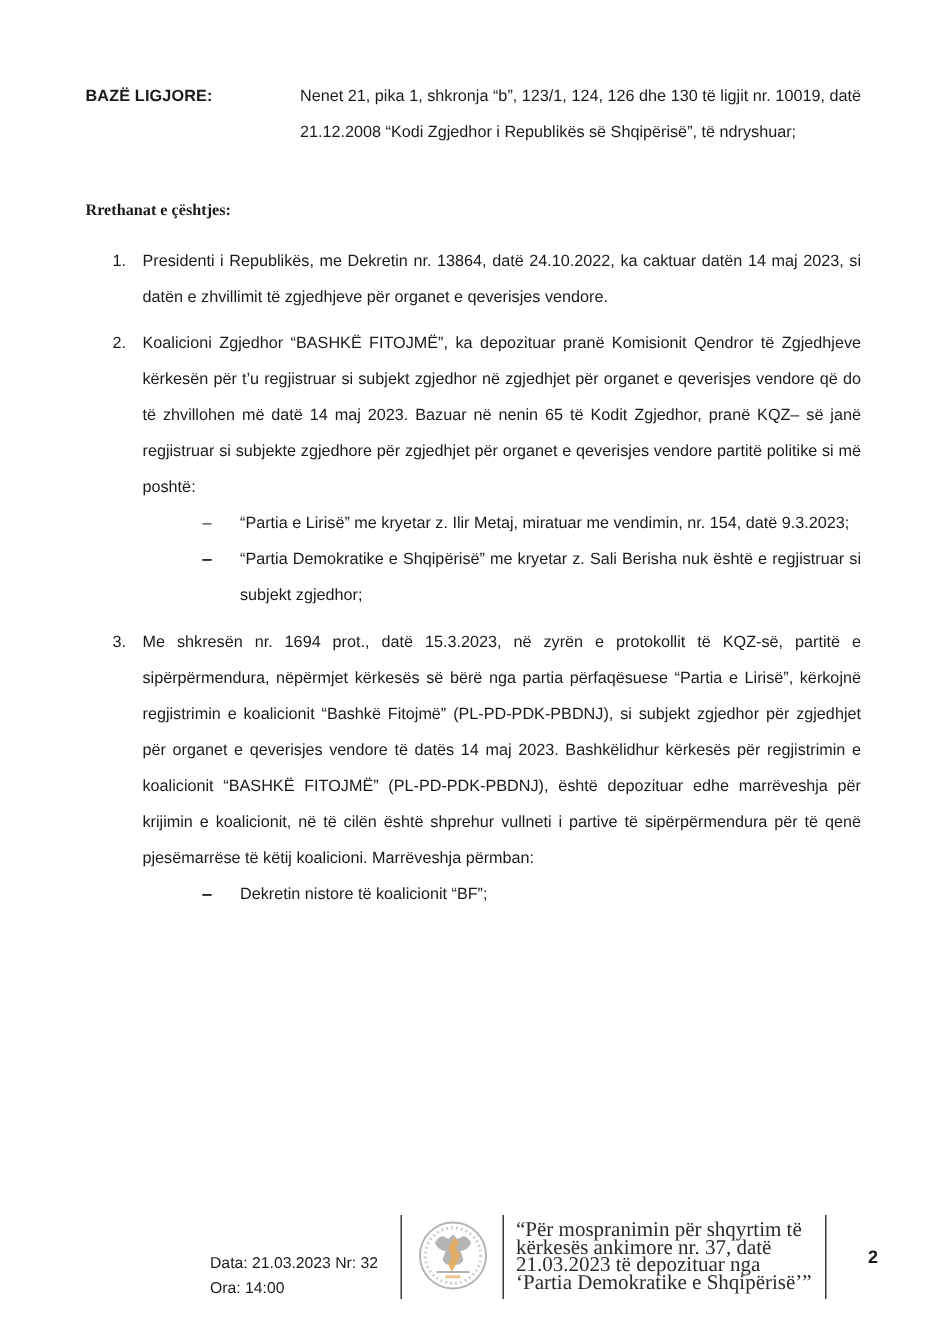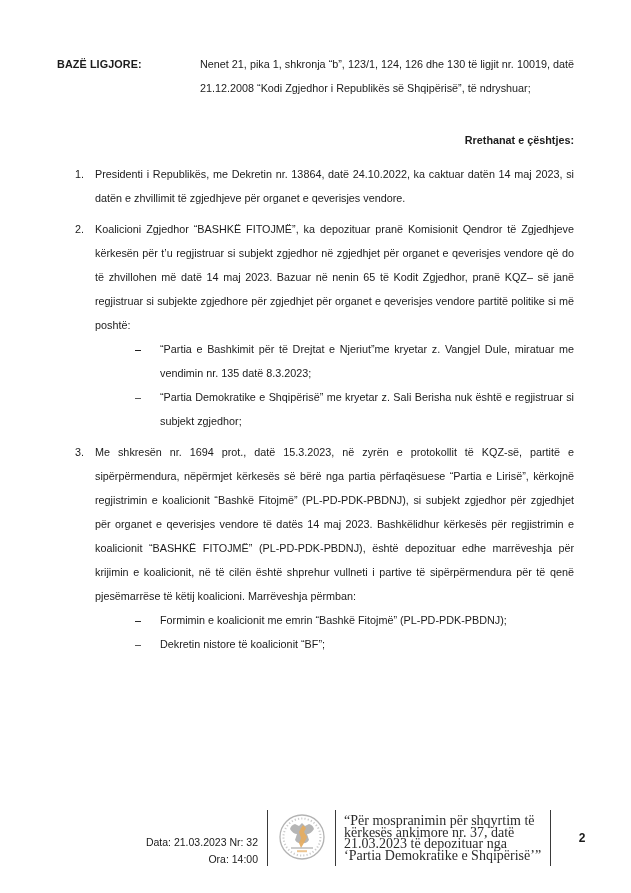--- a/index.html
+++ b/index.html
@@ -4,32 +4,32 @@
 <style>
   html,body{margin:0;padding:0;background:#ffffff;}
   .page{
     position:relative;width:631px;height:893px;background:#fff;overflow:hidden;
     font-family:"Liberation Sans",sans-serif;color:#1b1b1b;
   }
   .content{position:absolute;left:57px;top:52px;width:517px;font-size:10.8px;line-height:24px;}
   .legal-row{display:flex;}
   .legal-label{flex:none;width:143px;font-weight:700;letter-spacing:.1px;}
   .legal-text{flex:1;text-align:justify;}
-  .heading{text-align:right;font-weight:700;margin:28px 0 10px 0;}
+  .heading{text-align:left;font-weight:700;margin:28px 0 10px 0;font-family:Liberation Serif, serif;}
   .item{position:relative;padding-left:38px;margin-bottom:7px;}
   .num{position:absolute;left:18px;top:0;}
   .item-text{text-align:justify;}
   .bullet{position:relative;padding-left:65px;}
   .dash{position:absolute;left:40px;top:0;}
   .bullet-text{text-align:justify;}
   .footer{
     position:absolute;left:140px;top:810px;height:56px;
     display:flex;align-items:stretch;
   }
-  .f-date{width:118px;align-self:center;text-align:right;font-size:10.5px;line-height:17px;padding-right:9px;margin-top:25px;}
+  .f-date{width:118px;align-self:center;text-align:left;font-size:10.5px;line-height:17px;padding-right:9px;margin-top:25px;}
   .f-div{width:1px;background:#3a3a3a;}
   .f-stamp{width:67px;display:flex;align-items:center;justify-content:center;}
   .f-quote{width:198px;align-self:center;padding:0 8px;font-family:"Liberation Serif",serif;font-size:14px;line-height:11.5px;color:#2c2c2c;}
   .f-page{width:62px;align-self:center;text-align:center;font-weight:700;font-size:12px;}
 </style>
 </head>
 <body>
 
 <div class="page">
 
@@ -46,45 +46,44 @@
       <span class="num">1.</span>
       <div class="item-text">Presidenti i Republikës, me Dekretin nr. 13864, datë 24.10.2022, ka caktuar datën 14 maj 2023, si datën e zhvillimit të zgjedhjeve për organet e qeverisjes vendore.</div>
     </div>
 
     <div class="item">
       <span class="num">2.</span>
       <div class="item-text">Koalicioni Zgjedhor “BASHKË FITOJMË”, ka depozituar pranë Komisionit Qendror të Zgjedhjeve kërkesën për t’u regjistruar si subjekt zgjedhor në zgjedhjet për organet e qeverisjes vendore që do të zhvillohen më datë 14 maj 2023. Bazuar në nenin 65 të Kodit Zgjedhor, pranë KQZ– së janë regjistruar si subjekte zgjedhore për zgjedhjet për organet e qeverisjes vendore partitë politike si më poshtë:</div>
       <div class="bullets">
         <div class="bullet">
           <span class="dash">–</span>
+          <div class="bullet-text">“Partia e Lirisë” me kryetar z. Ilir Metaj, miratuar me vendimin, nr. 154, datë 9.3.2023;</div>
         </div>
         <div class="bullet">
           <span class="dash">–</span>
         </div>
         <div class="bullet">
           <span class="dash">–</span>
-          <div class="bullet-text">“Partia e Bashkimit për të Drejtat e Njeriut”me kryetar z. Vangjel Dule, miratuar me vendimin nr. 135 datë 8.3.2023;</div>
         </div>
         <div class="bullet">
           <span class="dash">–</span>
           <div class="bullet-text">“Partia Demokratike e Shqipërisë” me kryetar z. Sali Berisha nuk është e regjistruar si subjekt zgjedhor;</div>
         </div>
       </div>
     </div>
 
     <div class="item">
       <span class="num">3.</span>
       <div class="item-text">Me shkresën nr. 1694 prot., datë 15.3.2023, në zyrën e protokollit të KQZ-së, partitë e sipërpërmendura, nëpërmjet kërkesës së bërë nga partia përfaqësuese “Partia e Lirisë”, kërkojnë regjistrimin e koalicionit “Bashkë Fitojmë” (PL-PD-PDK-PBDNJ), si subjekt zgjedhor për zgjedhjet për organet e qeverisjes vendore të datës 14 maj 2023. Bashkëlidhur kërkesës për regjistrimin e koalicionit “BASHKË FITOJMË” (PL-PD-PDK-PBDNJ), është depozituar edhe marrëveshja për krijimin e koalicionit, në të cilën është shprehur vullneti i partive të sipërpërmendura për të qenë pjesëmarrëse të këtij koalicioni. Marrëveshja përmban:</div>
       <div class="bullets">
         <div class="bullet">
           <span class="dash">–</span>
         </div>
         <div class="bullet">
           <span class="dash">–</span>
-          <div class="bullet-text">Formimin e koalicionit me emrin “Bashkë Fitojmë” (PL-PD-PDK-PBDNJ);</div>
         </div>
         <div class="bullet">
           <span class="dash">–</span>
           <div class="bullet-text">Dekretin nistore të koalicionit “BF”;</div>
         </div>
       </div>
     </div>
 
   </div>
 

